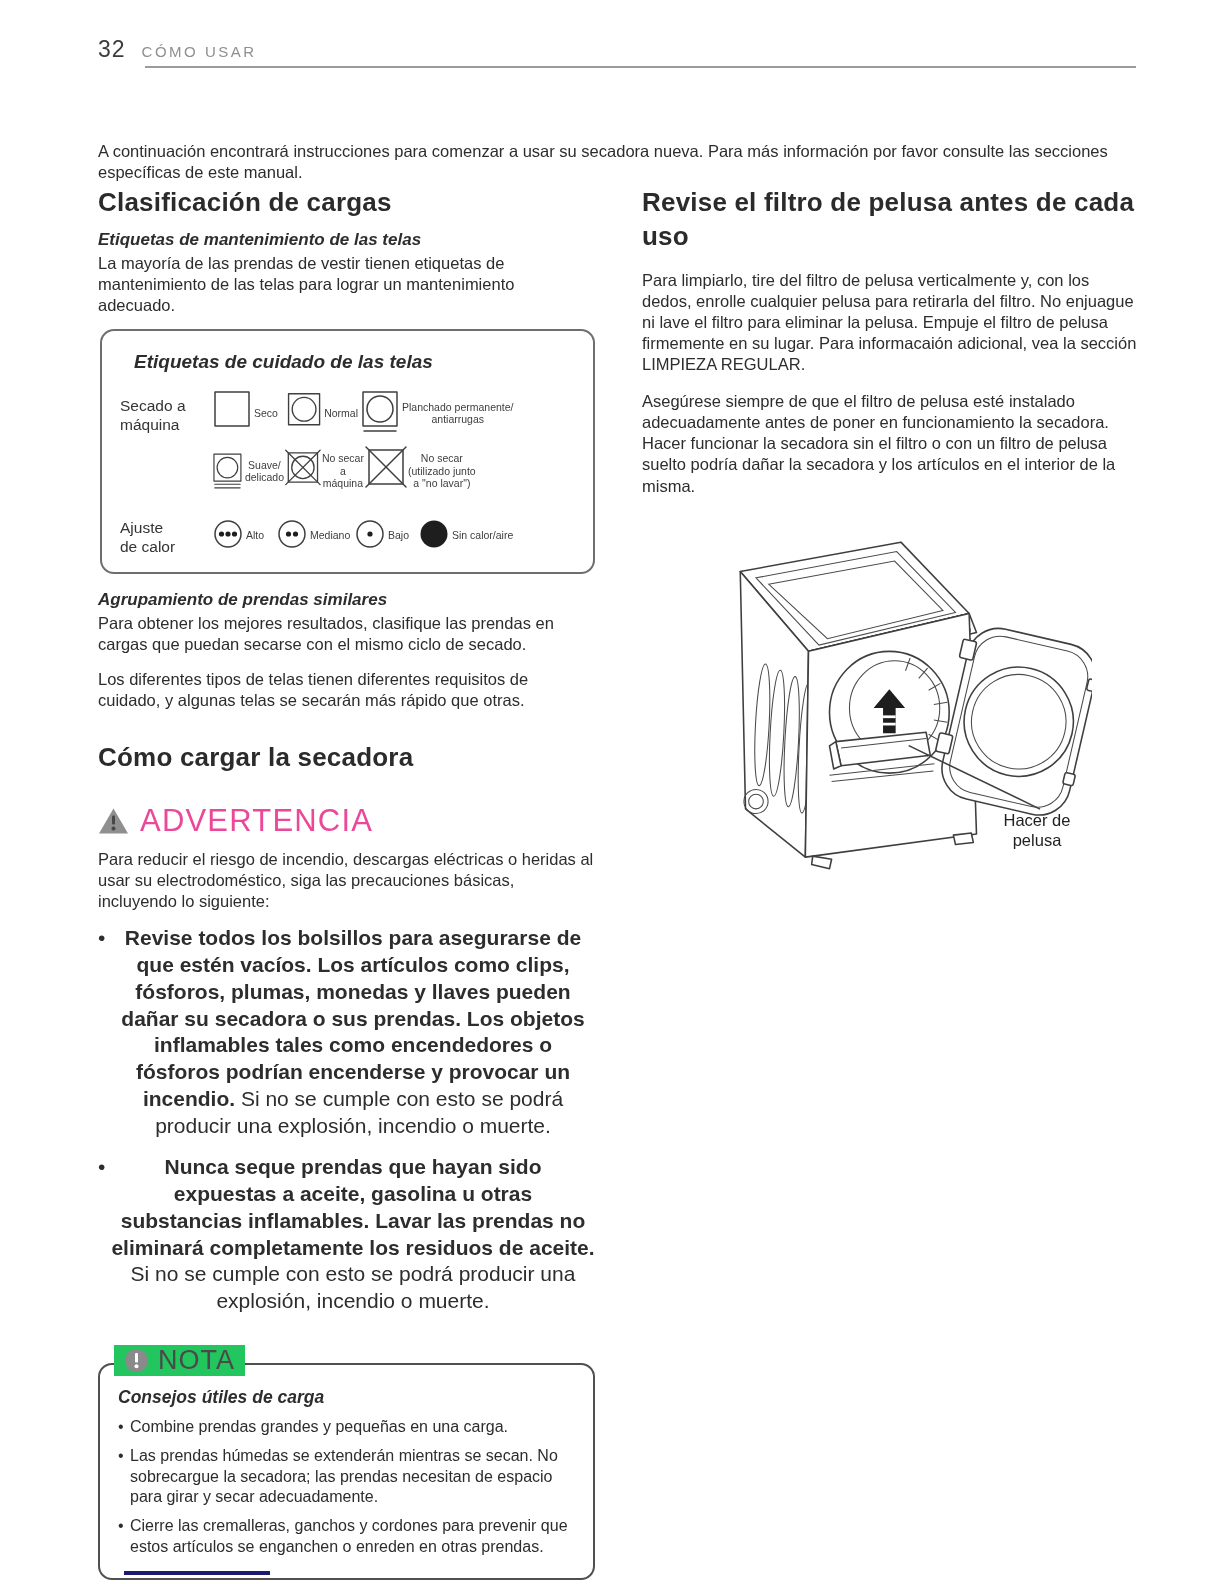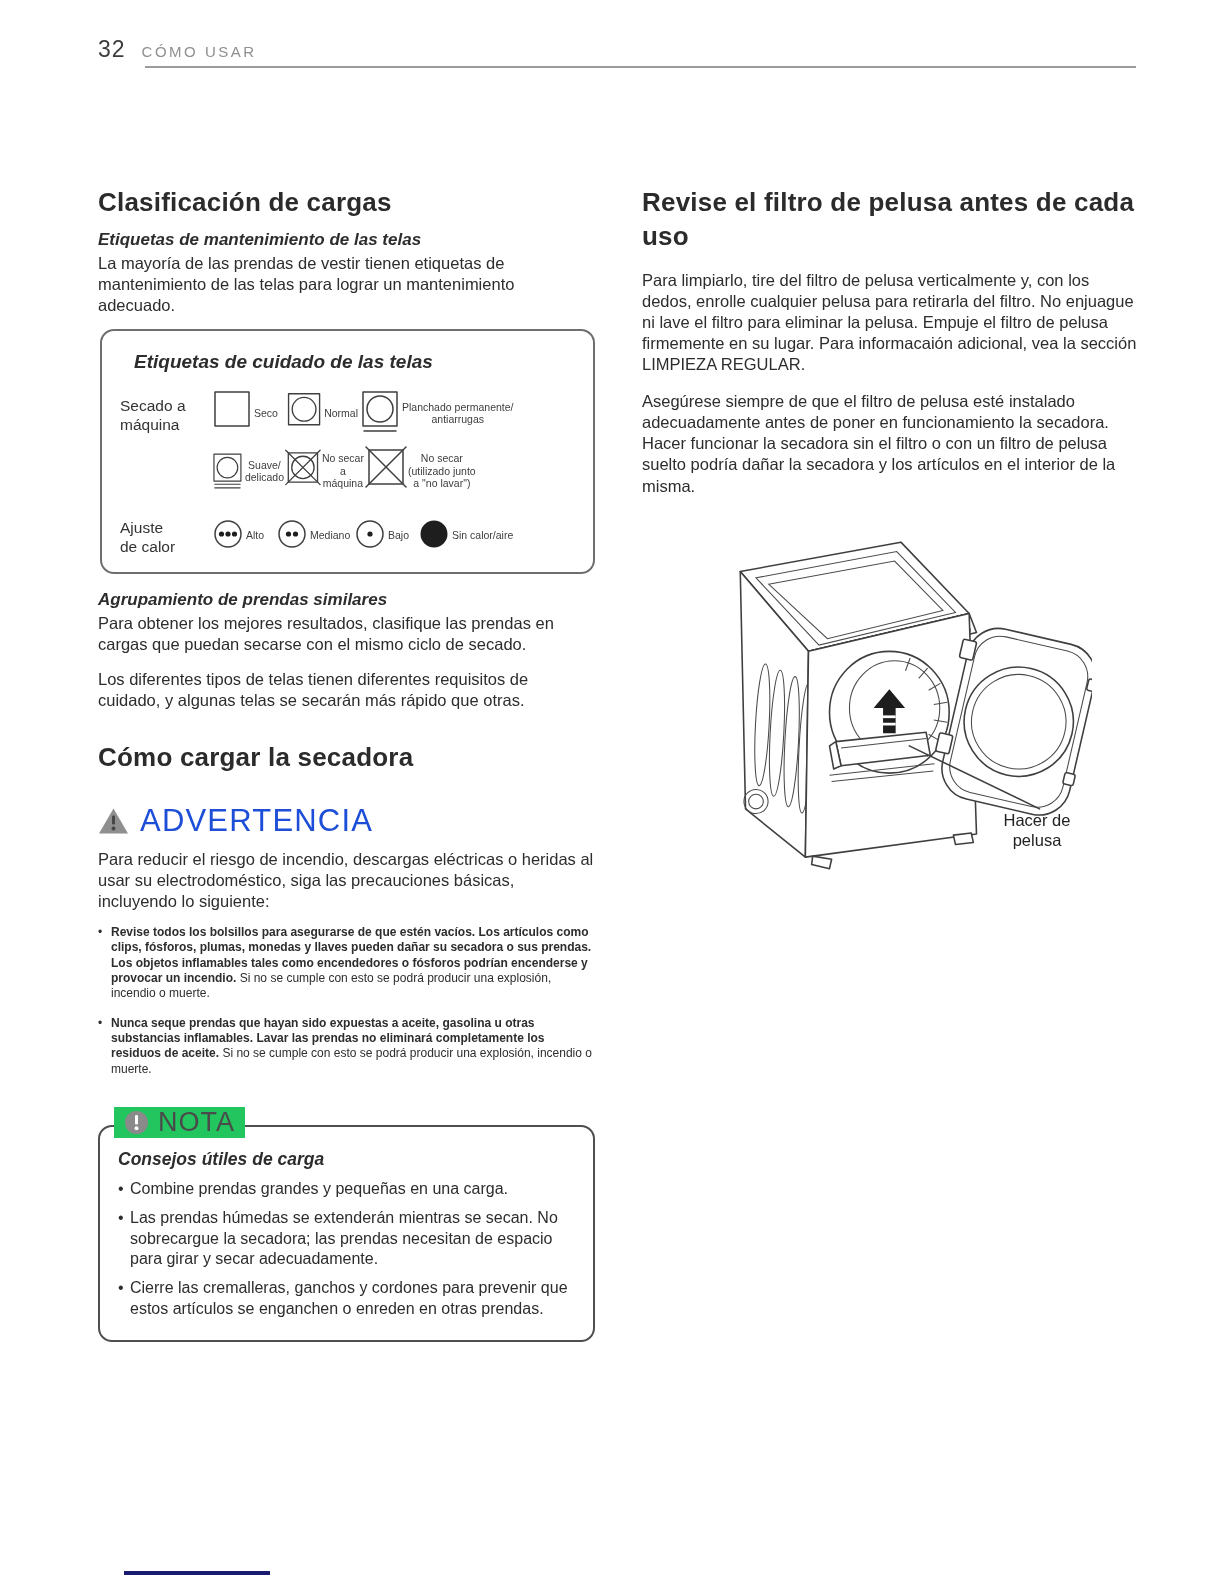--- a/index.html
+++ b/index.html
@@ -39,23 +39,23 @@
   .care-cell { display:flex; align-items:center; }
   .w74 { width:74px; } .w80 { width:80px; } .w164 { width:164px; }
   .w64 { width:64px; } .w78 { width:78px; } .w106 { width:106px; }
   .care-caption { font-size:10.5px; line-height:1.2; color:#3d3d3d;
                   text-align:center; white-space:pre-line; margin-top:2px; }
   .care-icon { display:block; }
   .heat-pad { padding-top:7px; }
 
   
   .warn-head { display:flex; align-items:center; gap:11px; margin:28px 0 10px 0; }
-  .warn-word { font-size:31px; font-weight:400; letter-spacing:1.2px; color:#1d4ed8; }
-  .bullet { position:relative; padding-left:13px; font-size:12px;
-            line-height:1.28; margin:0 0 14px 0; }
+  .warn-word { font-size:31px; font-weight:400; letter-spacing:1.2px; color:#ec4899; }
+  .bullet { position:relative; padding-left:13px; font-size:21px;
+            line-height:1.28; margin:0 0 14px 0;text-align:center; }
   .bullet::before { content:"•"; position:absolute; left:0; top:0; }
   .bullet .b { font-weight:bold; }
 
   
   .nota-box { position:relative; border:2px solid #4f4f4f; border-radius:14px;
               margin-top:48px; padding:22px 14px 12px 18px; }
   .nota-label { position:absolute; top:-20px; left:14px; background:#22c55e;
                 padding:0 10px; display:flex; align-items:center; gap:9px; }
   .nota-word { font-size:27px; color:#4a4a4a; letter-spacing:1px; }
   .nota-title { font-size:17.5px; font-weight:bold; font-style:italic; margin:0 0 9px 0; }
@@ -80,20 +80,21 @@
 </head>
 <body>
 
 <div class="page">
 
   <div class="header">
     <span class="pgnum">32</span><span class="pgsec">CÓMO USAR</span>
     <div class="hrule"></div>
   </div>
 
+  <p class="intro">A continuación encontrará instrucciones para comenzar a usar su secadora nueva. Para más información por favor consulte las secciones específicas de este manual.</p>
 
   <div class="col col-left">
 
     <h2 class="sec">Clasificación de cargas</h2>
     <h3 class="sub">Etiquetas de mantenimiento de las telas</h3>
     <p class="body">La mayoría de las prendas de vestir tienen etiquetas de mantenimiento de las telas para lograr un mantenimiento adecuado.</p>
 
     <div class="care-box">
       <div class="care-title">Etiquetas de cuidado de las telas</div>
 

